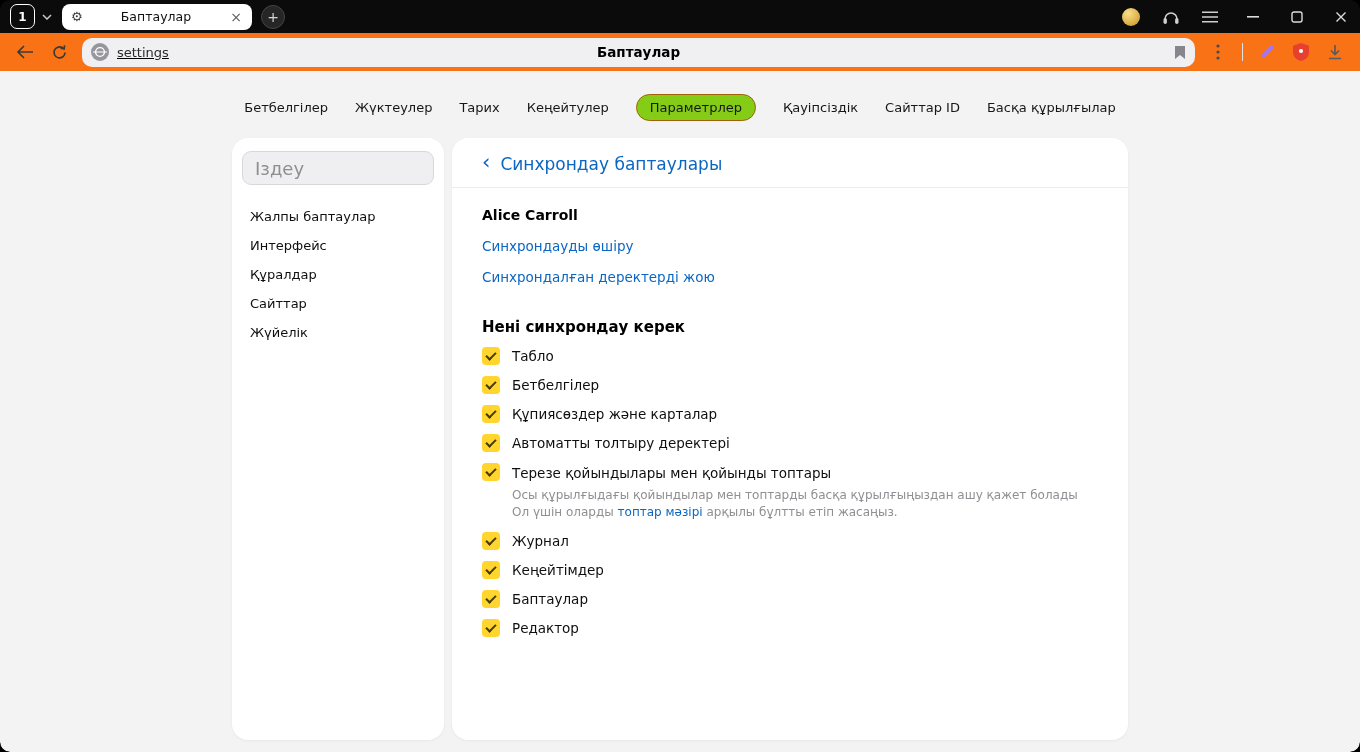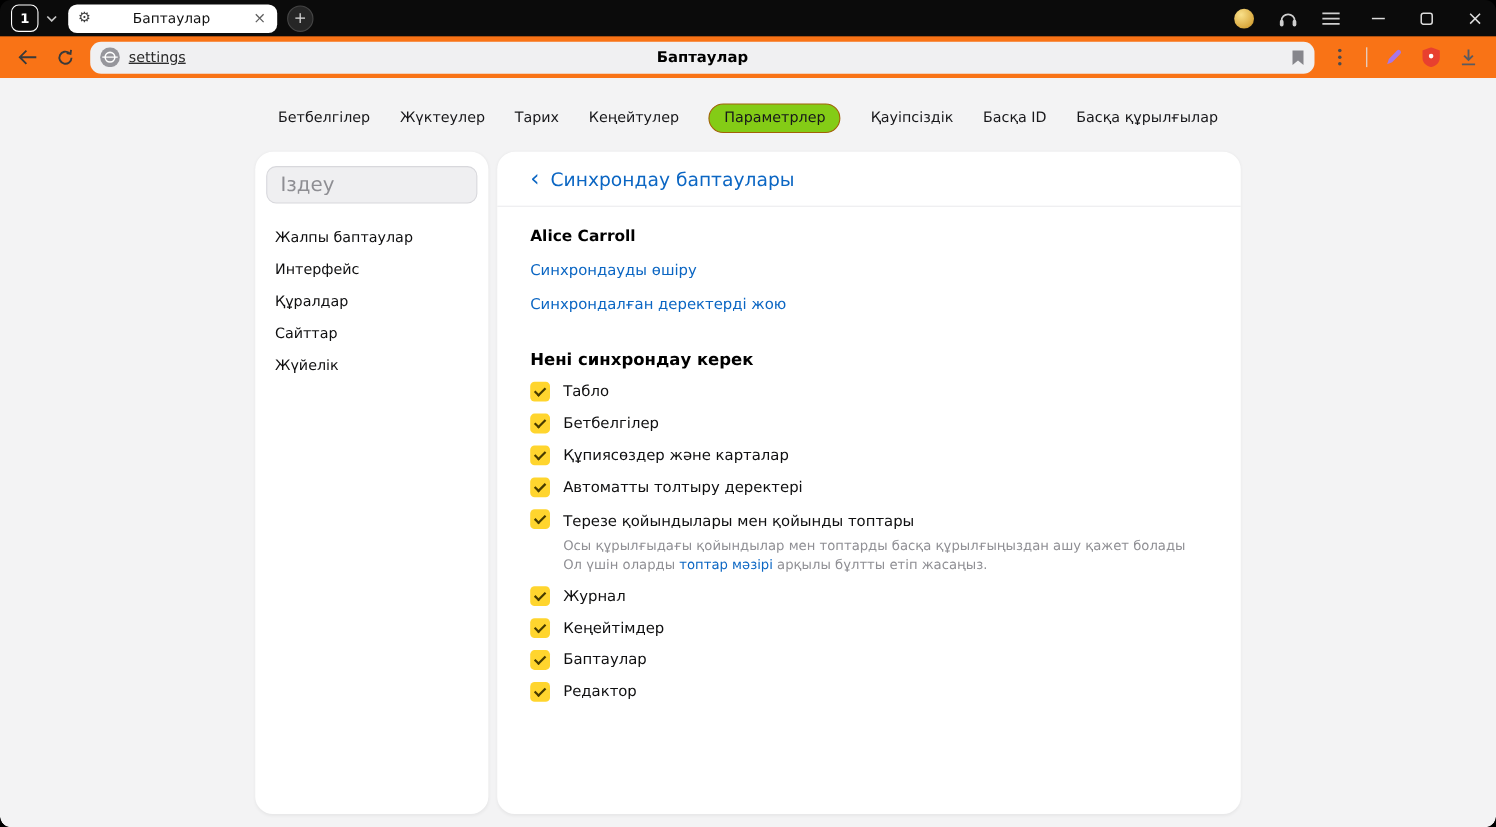--- a/index.html
+++ b/index.html
@@ -176,21 +176,21 @@
 
   <div class="content">
 
     <div class="navtabs">
       <span class="navtab">Бетбелгілер</span>
       <span class="navtab">Жүктеулер</span>
       <span class="navtab">Тарих</span>
       <span class="navtab">Кеңейтулер</span>
       <span class="navtab active">Параметрлер</span>
       <span class="navtab">Қауіпсіздік</span>
-      <span class="navtab">Басқа ID</span>
+      <span class="navtab">Сайттар ID</span>
       <span class="navtab">Басқа құрылғылар</span>
     </div>
 
     <div class="columns">
 
       <aside class="card sidebar">
         <input class="search-input" type="text" placeholder="Іздеу" style="">
         <div class="side-items">
           <div class="side-item">Жалпы баптаулар</div>
           <div class="side-item">Интерфейс</div>

